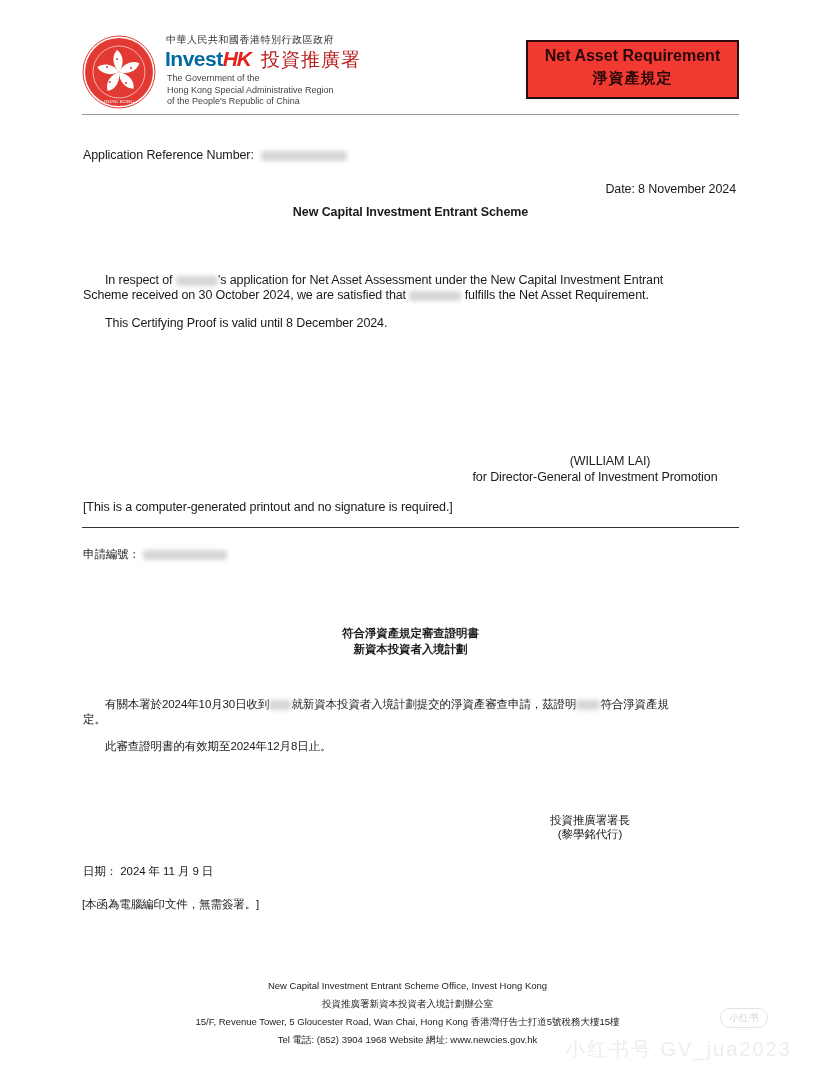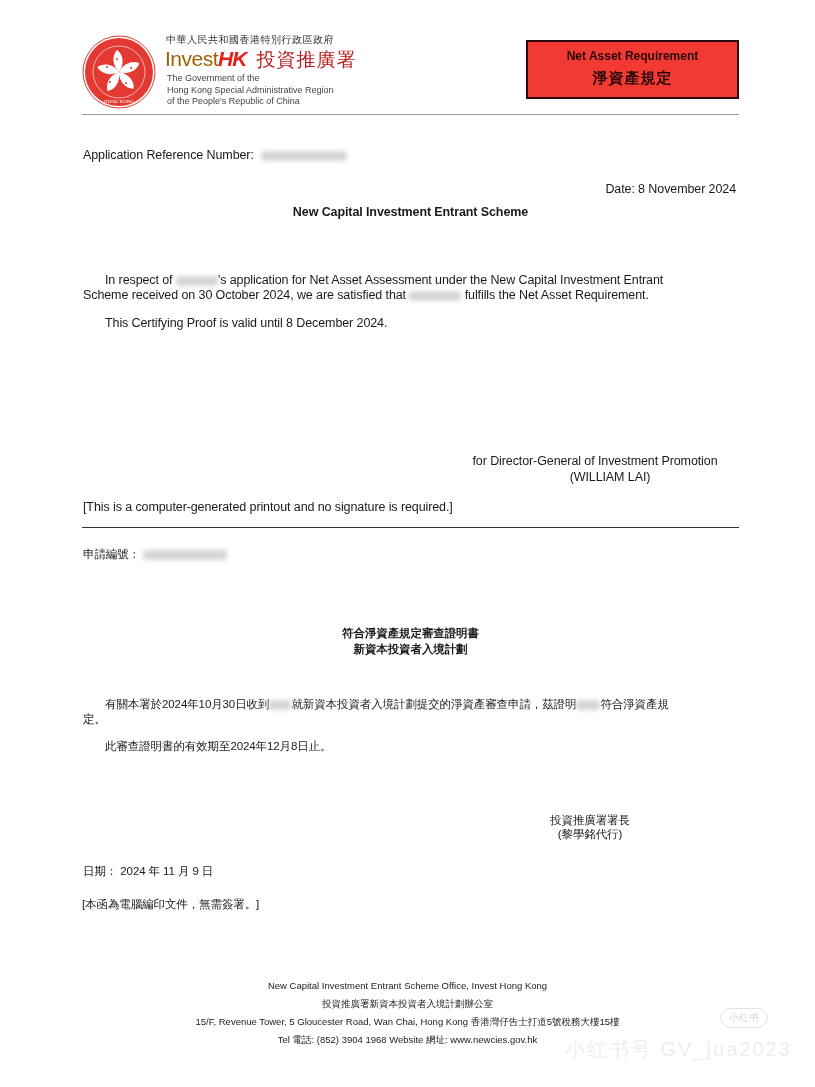--- a/index.html
+++ b/index.html
@@ -12,32 +12,32 @@
   .doc { font-size: 12.5px; letter-spacing: -0.1px; }
   .blur {
     display: inline-block; background: #cfcfcf; border-radius: 3px;
     filter: blur(2px); height: 10px; vertical-align: middle; opacity: 0.85;
   }
 
   
   .emblem { left: 82px; top: 35px; width: 74px; height: 74px; }
   .gov-cn { left: 166px; top: 33px; font-size: 10px; letter-spacing: 0.5px; color: #333; }
   .brand { left: 165px; top: 46px; font-size: 21px; line-height: 26px; white-space: nowrap; }
-  .brand .invest { color: #a16207; font-weight: normal; letter-spacing: -0.5px; }
+  .brand .invest { color: #0369a1; font-weight: bold; letter-spacing: -0.5px; }
   .brand .hk { color: #e4211a; font-weight: bold; font-style: italic; letter-spacing: -1px; }
   .brand .cnname { color: #b91c1c; font-size: 19px; margin-left: 10px; letter-spacing: 1px; }
   .gov-en { left: 167px; top: 73px; font-size: 9px; line-height: 11.5px; color: #444; }
   .header-rule { left: 82px; top: 114px; width: 657px; height: 1px; background: #9a9a9a; }
 
   .badge {
     left: 526px; top: 40px; width: 209px; height: 55px;
     background: #f23a33; border: 2px solid #2a0a0a;
     text-align: center; font-weight: bold; color: #2b0808;
   }
-  .badge .b-en { font-size: 12px; margin-top: 5px; line-height: 18px; }
+  .badge .b-en { font-size: 16px; margin-top: 5px; line-height: 18px; }
   .badge .b-cn { font-size: 15px; margin-top: 4px; line-height: 18px; letter-spacing: 1px; }
 
   .center { text-align: center; }
   .right { text-align: right; }
   .bold { font-weight: bold; }
   .rule { height: 1px; background: #333; }
 
   .footer { font-size: 9.5px; line-height: 18px; text-align: center; color: #222; }
   .watermark { color: rgba(235,235,235,0.9); font-size: 20px; letter-spacing: 2px; }
   .wm-tag {
@@ -109,22 +109,22 @@
   <div>
     <span>Scheme received on 30 October 2024, we are satisfied that</span>
     <span class="blur" style="width:52px;"></span>
     <span>fulfills the Net Asset Requirement.</span>
   </div>
 </div>
 
 <div class="abs doc" style="left:105px; top:316px;">This Certifying Proof is valid until 8 December 2024.</div>
 
 <div class="abs doc center" style="left:450px; top:453px; width:290px; line-height:16px;">
+  <div style="padding-left:30px;">(WILLIAM LAI)</div>
   <div>for Director-General of Investment Promotion</div>
-  <div style="padding-left:30px;">(WILLIAM LAI)</div>
 </div>
 
 <div class="abs doc" style="left:83px; top:500px;">[This is a computer-generated printout and no signature is required.]</div>
 
 <div class="abs rule" style="left:82px; top:527px; width:657px;"></div>
 
 <div class="abs doc" style="left:83px; top:547px; font-size:11.5px;">
   <span>申請編號：</span>
   <span class="blur" style="width:84px;"></span>
 </div>

